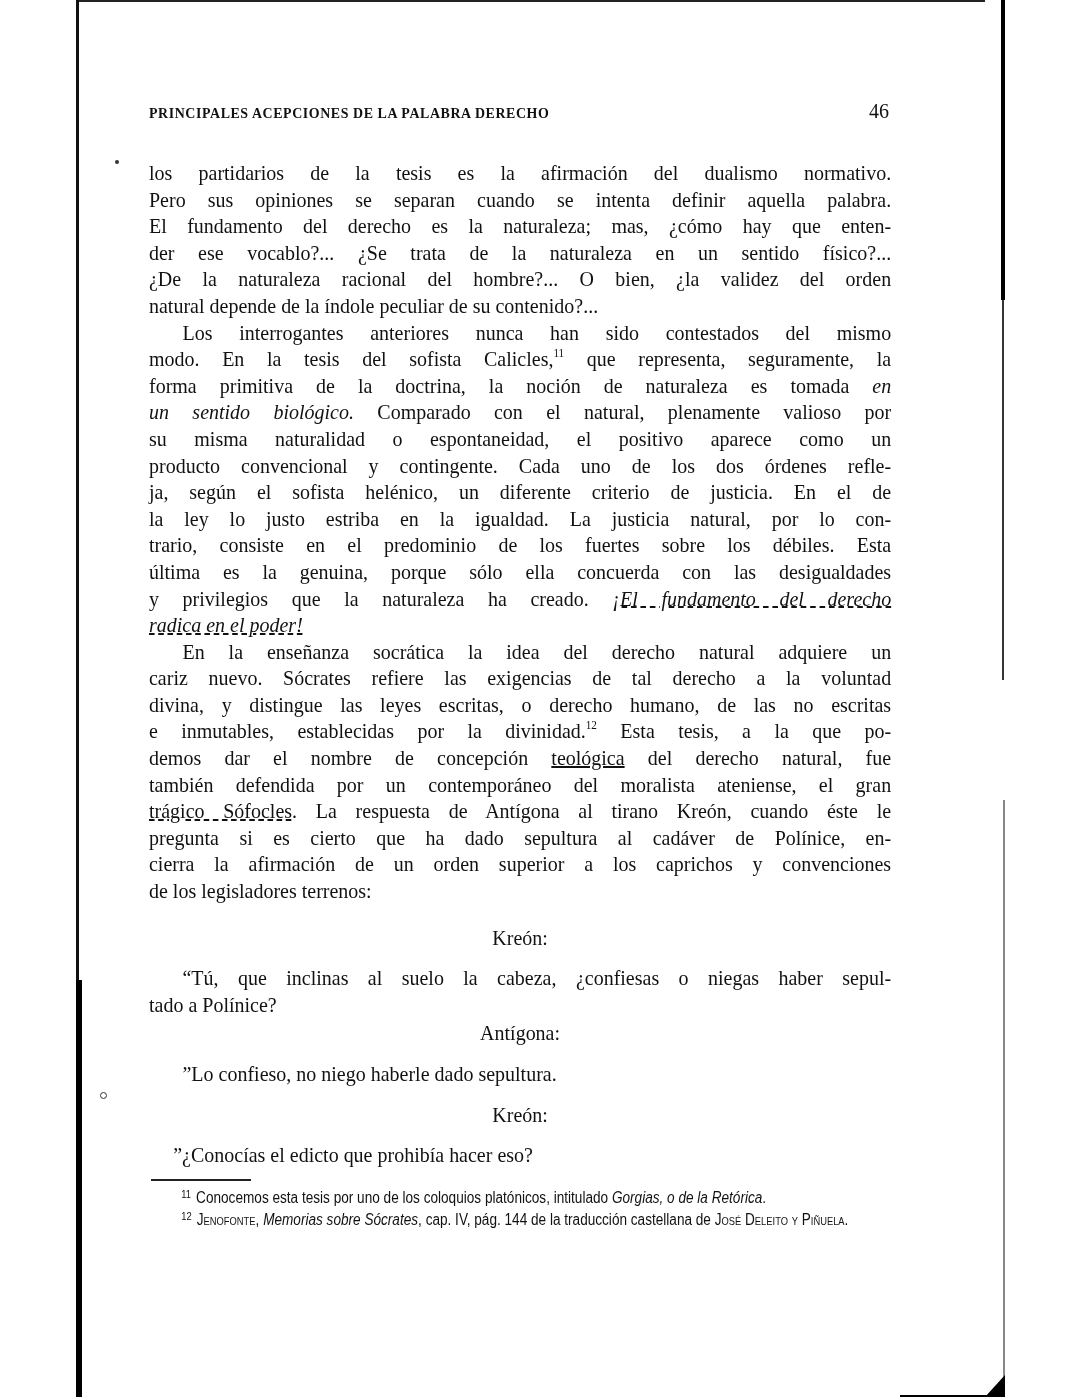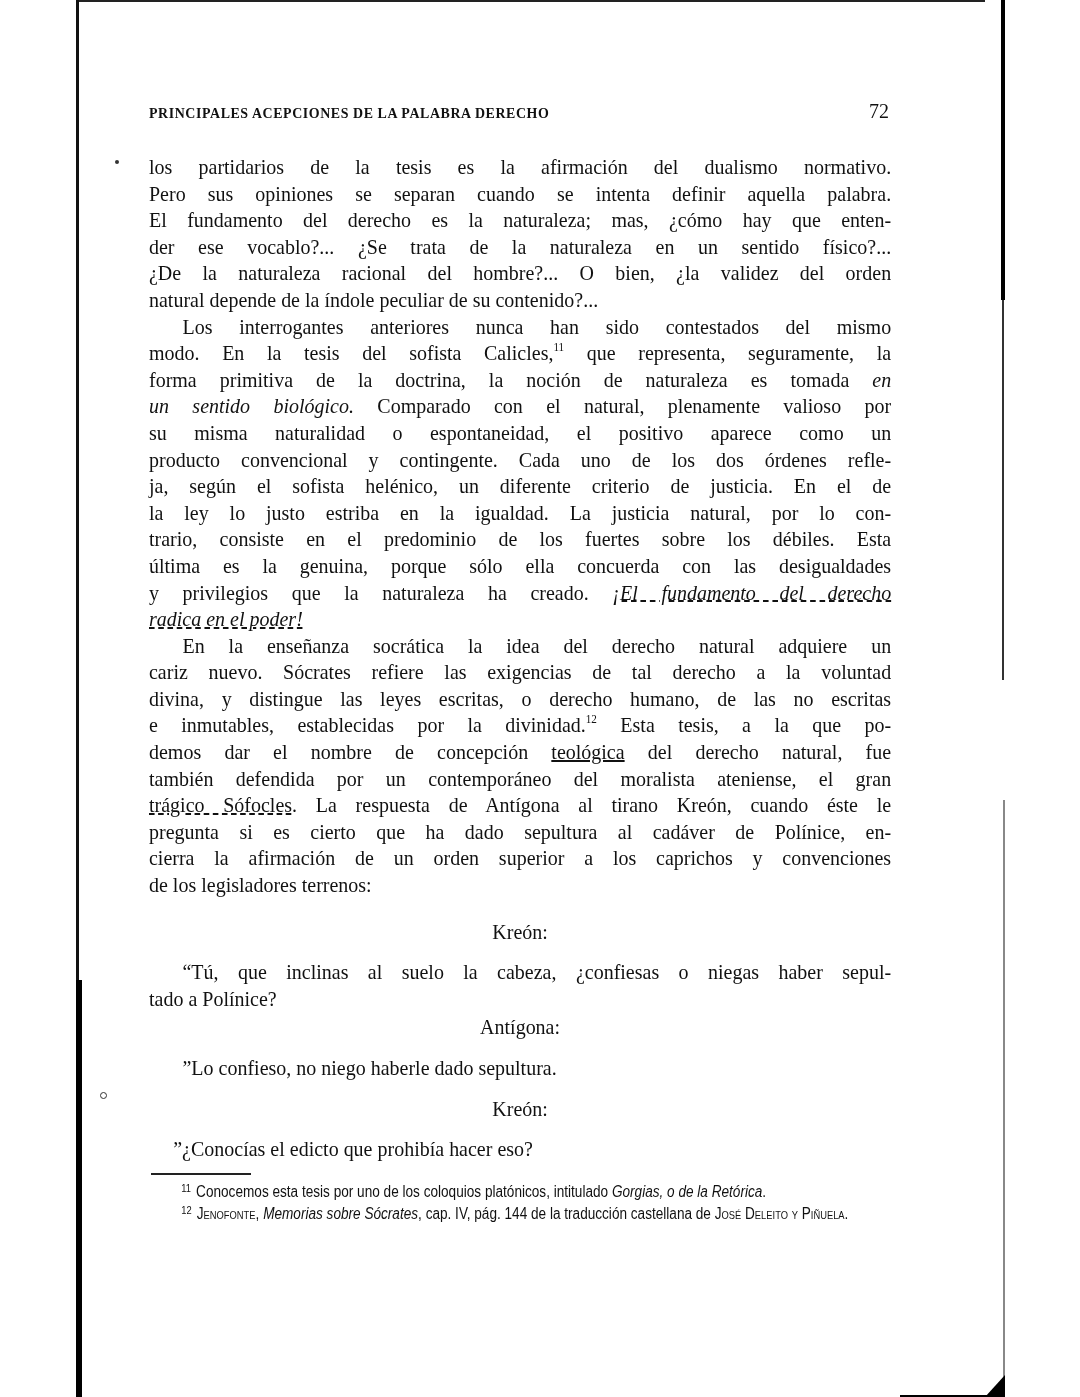--- a/index.html
+++ b/index.html
@@ -47,21 +47,21 @@
       position: absolute;
       left: 149px;
       top: 100px;
       width: 742px;
     }
     .running-head {
       display: flex;
       justify-content: space-between;
       align-items: baseline;
       height: 30px;
-      margin-bottom: 24px;
+      margin-bottom: 30px;
     }
     .running-title {
       font-size: 14.5px;
       letter-spacing: 0.6px;
       font-weight: bold;
       font-family: "Liberation Serif", serif;
       transform: scaleX(0.96);
       transform-origin: left;
     }
     .page-number {
@@ -129,21 +129,21 @@
 <div class="border-right-faint"></div>
 <div class="corner-br"></div>
 <div class="border-bottom"></div>
 <div class="stray" style="left:115px;top:160px;"></div>
 <div class="stray" style="left:100px;top:1092px;width:5px;height:5px;background:none;border:1px solid #333;"></div>
 
 <div class="page">
 
   <div class="running-head">
     <span class="running-title">PRINCIPALES ACEPCIONES DE LA PALABRA DERECHO</span>
-    <span class="page-number">72</span>
+    <span class="page-number">46</span>
   </div>
 
   <div class="body-text">
 
     <p>
       <span class="line">los partidarios de la tesis es la afirmación del dualismo normativo.</span>
       <span class="line">Pero sus opiniones se separan cuando se intenta definir aquella palabra.</span>
       <span class="line">El fundamento del derecho es la naturaleza; mas, ¿cómo hay que enten-</span>
       <span class="line">der ese vocablo?... ¿Se trata de la naturaleza en un sentido físico?...</span>
       <span class="line">¿De la naturaleza racional del hombre?... O bien, ¿la validez del orden</span>

